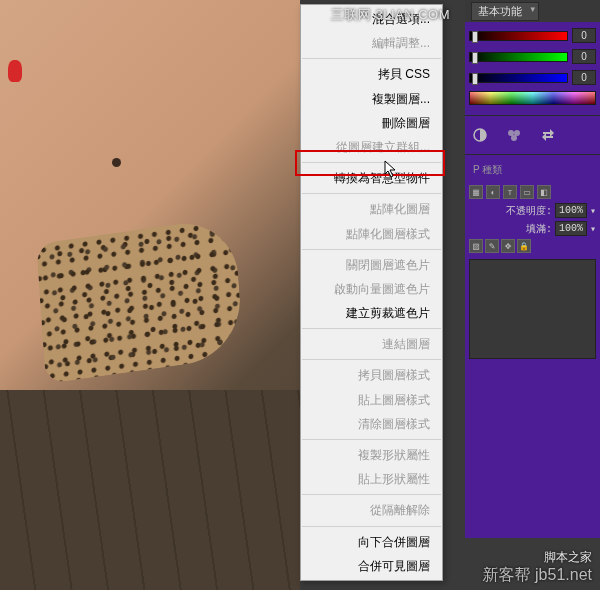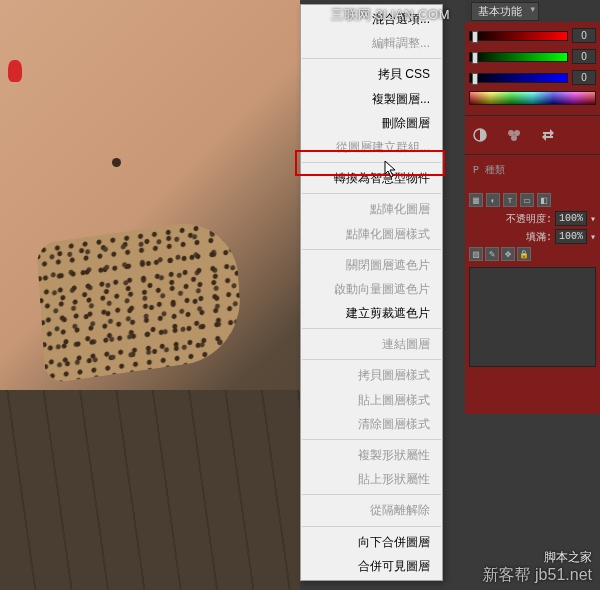--- a/index.html
+++ b/index.html
@@ -93,22 +93,22 @@
     position: absolute;
     left: 384px; top: 160px;
     z-index: 21;
     pointer-events: none;
   }
 
   
   .right-panels {
     position: absolute;
     right: 0; top: 0;
-    width: 135px; height: 414px;
-    background: #7f1d1d;
+    width: 135px; height: 538px;
+    background: #4c1d95;
     color: #ccc;
     font-size: 11px;
   }
   .top-bar {
     height: 22px;
     background: #383838;
     display: flex;
     align-items: center;
     padding: 0 6px;
     gap: 6px;
@@ -191,23 +191,22 @@
     align-items: center; justify-content: center;
     color: #bbb;
   }
 
   .layers-panel {
     padding: 6px 4px;
   }
   .lp-tabs {
     display: flex;
     gap: 2px;
-    margin-bottom: 14px;
+    margin-bottom: 6px;
     color: #999;
-    font-family: Liberation Mono, monospace;
   }
   .lp-tab {
     padding: 2px 4px;
     font-size: 10px;
   }
   .lp-row {
     display: flex;
     align-items: center;
     gap: 3px;
     margin-bottom: 4px;

